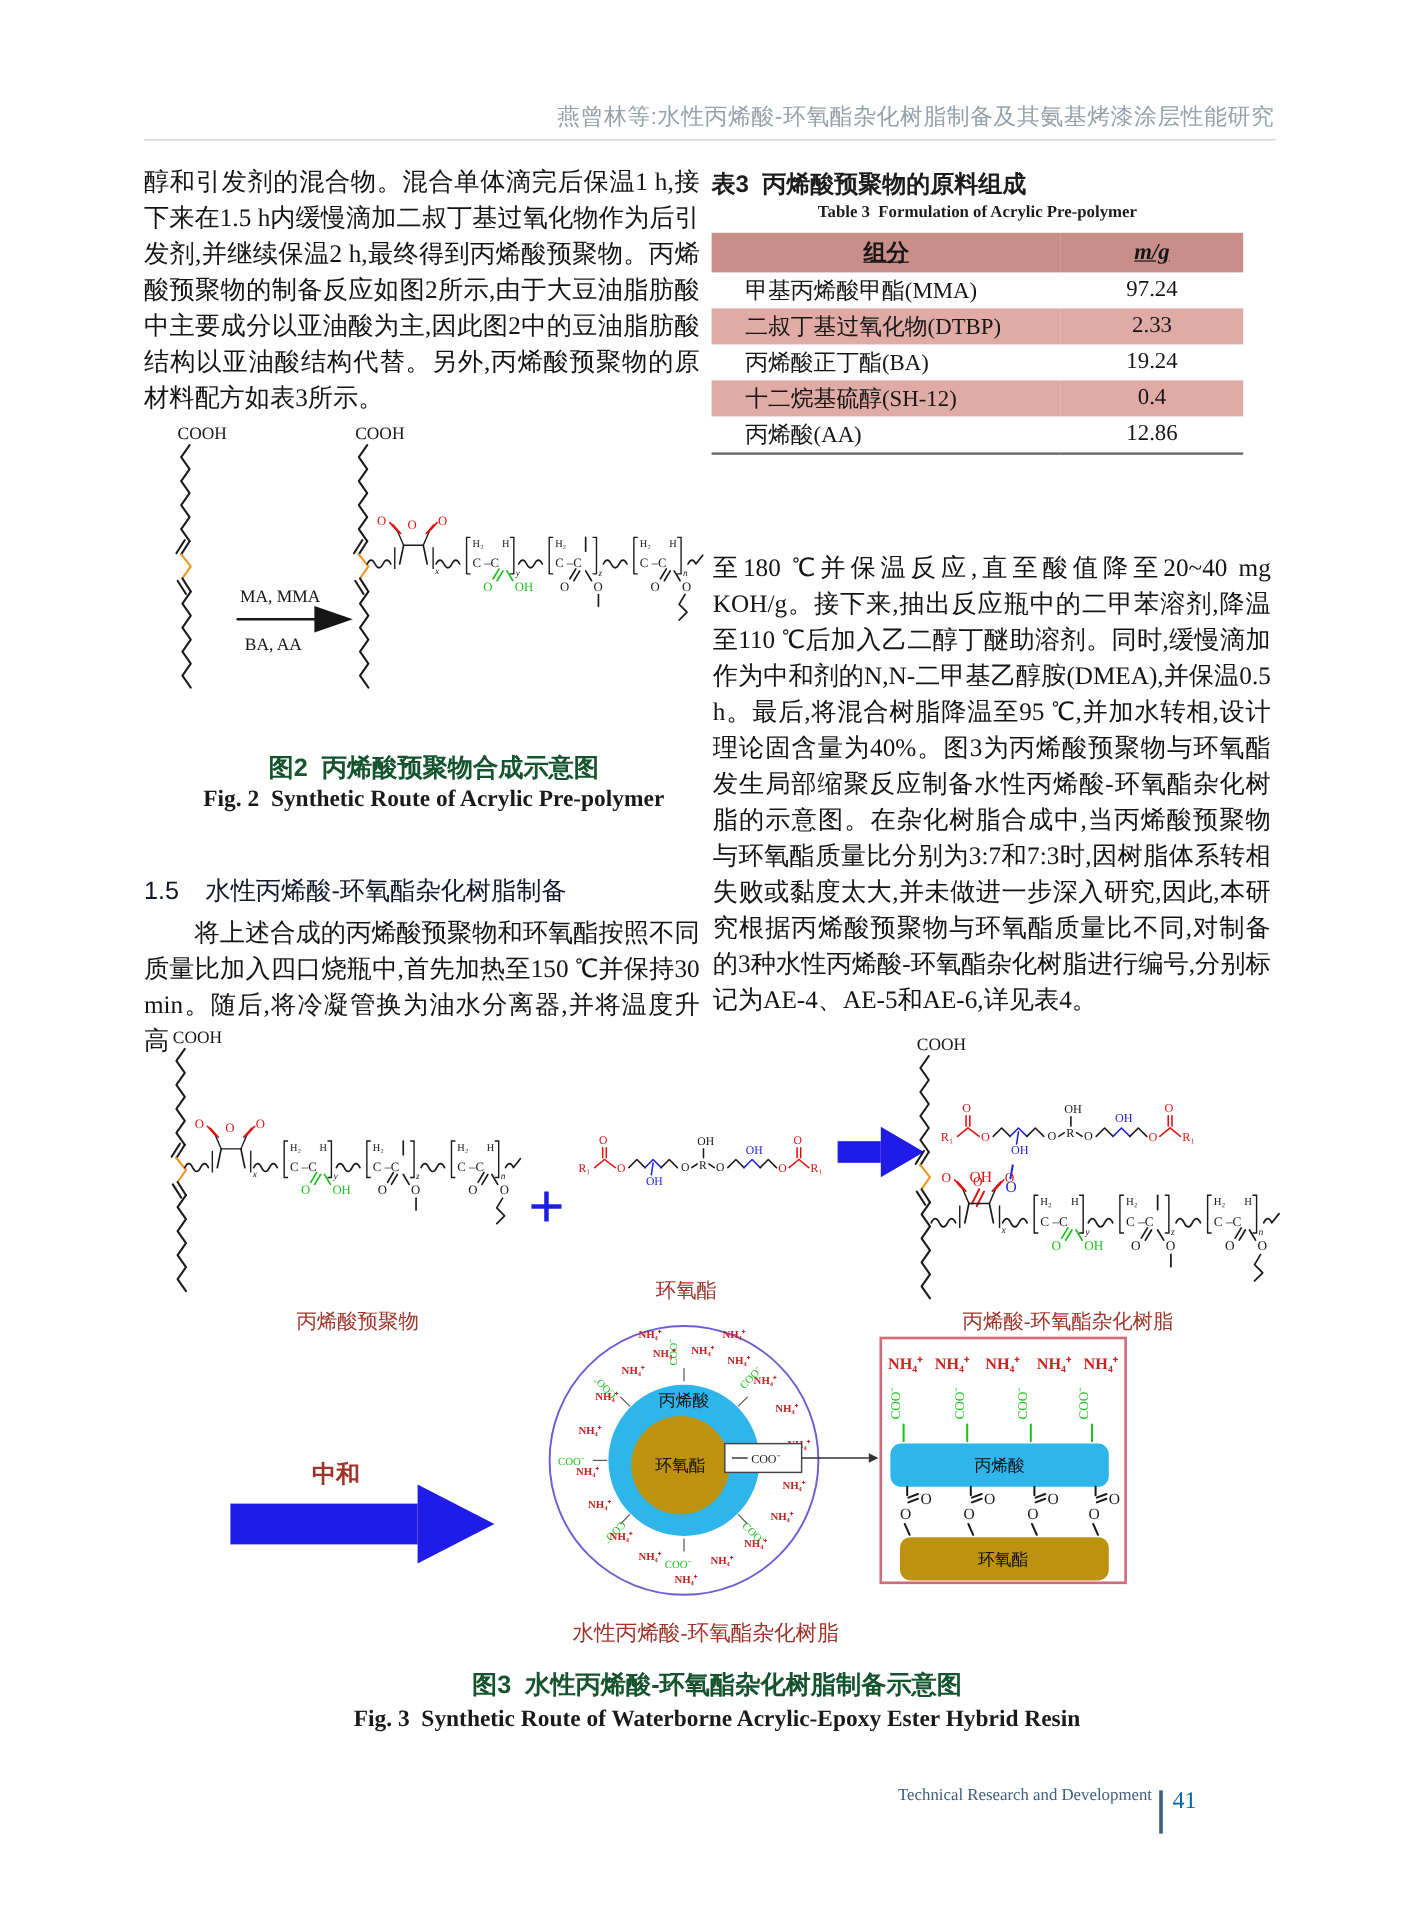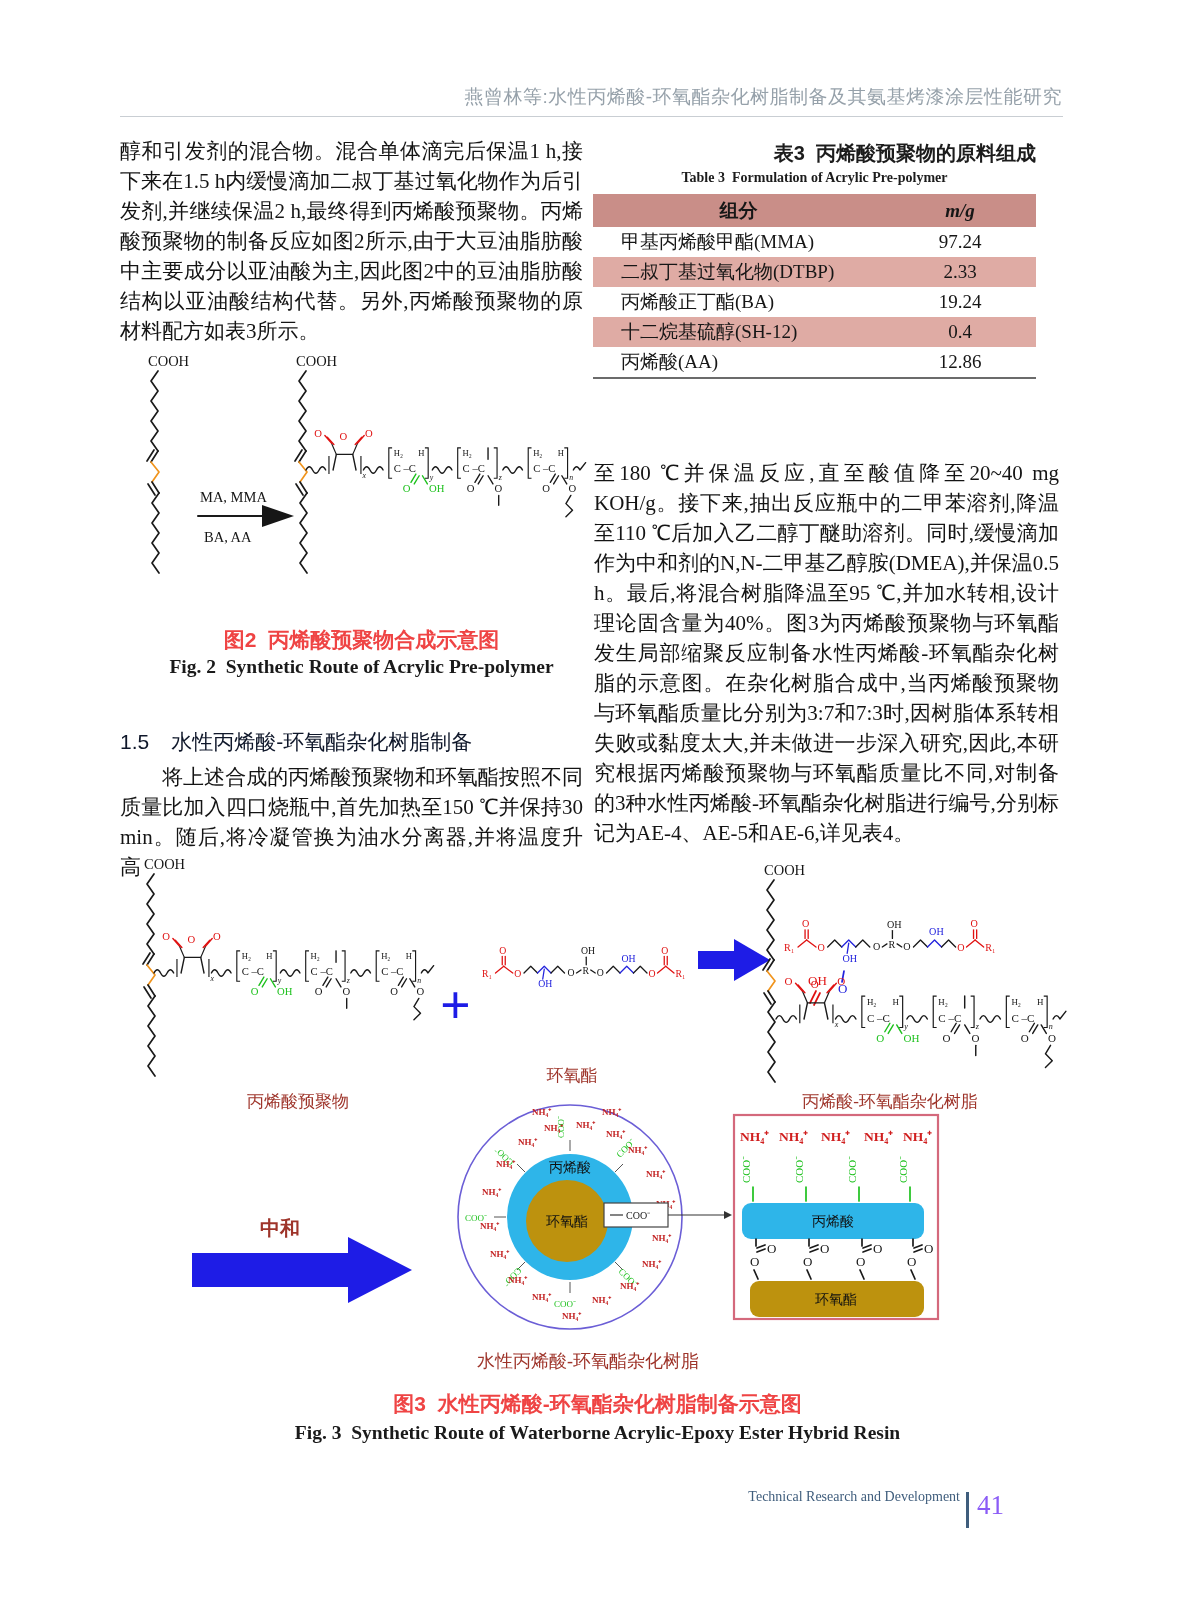--- a/index.html
+++ b/index.html
@@ -10,31 +10,31 @@
   .hdr-rule{left:120px;top:116px;width:943px;height:1px;background:#c9ced3;}
   
   .para{font-size:21px;line-height:30px;text-align:justify;color:#141414;}
   .p-left1{left:120px;top:136px;width:463px;}
   .p-left2{left:120px;top:762px;width:463px;text-indent:2em;}
   .p-right{left:594px;top:458px;width:465px;}
   .sec-head{left:120px;top:728px;width:463px;font-family:"Liberation Sans",sans-serif;font-weight:normal;font-size:21px;color:#0f172a;}
   .sec-head .num{margin-right:22px;}
   
   .tbl-wrap{left:593px;top:140px;width:443px;}
-  .tbl-title-cn{font-family:"Liberation Sans",sans-serif;font-weight:bold;font-size:20px;text-align:right;white-space:pre;color:#1c1c1c;}
+  .tbl-title-cn{font-family:"Liberation Sans",sans-serif;font-weight:bold;font-size:20px;text-align:left;white-space:pre;color:#1c1c1c;}
   .tbl-title-en{font-weight:bold;font-size:14px;text-align:center;white-space:pre;margin-top:3px;color:#1c1c1c;}
   table.t3{border-collapse:collapse;width:100%;margin-top:8px;font-size:19px;border-bottom:2px solid #6b6b6b;}
-  table.t3 th{background:#c98e88;font-weight:bold;height:31px;}
+  table.t3 th{background:#c98e88;font-weight:bold;height:31px;text-decoration:underline;}
   table.t3 th.mg{font-style:italic;}
   table.t3 td{height:28px;}
   table.t3 td.name{padding-left:28px;text-align:left;}
   table.t3 td.val,table.t3 th.mg{text-align:center;width:150px;}
   table.t3 tbody tr:nth-child(even){background:#dfaba4;}
   
-  .cap-cn{font-family:"Liberation Sans",sans-serif;font-weight:bold;font-size:21px;text-align:center;white-space:pre;color:#ef4444;}
+  .cap-cn{font-family:"Liberation Sans",sans-serif;font-weight:bold;font-size:21px;text-align:center;white-space:pre;color:#14532d;}
   .cap-en{font-weight:bold;font-size:19.5px;text-align:center;white-space:pre;color:#1a1a1a;}
   .cap2cn{left:120px;top:626px;width:483px;}
   .cap2en{left:120px;top:656px;width:483px;}
   .cap3cn{left:120px;top:1390px;width:955px;}
   .cap3en{left:120px;top:1422px;width:955px;}
   
   .fig2{left:118px;top:344px;width:485px;height:290px;}
   .fig3{left:120px;top:845px;width:955px;height:540px;}
   svg text{font-family:"Liberation Serif",serif;}
   .at{font-size:13px;fill:#161616;}
@@ -54,21 +54,21 @@
   .gt{font-size:9px;fill:#1dc11d;}
   .gt2{font-size:11px;fill:#1dc11d;}
   .nh4b{font-size:13.5px;font-weight:bold;fill:#d01f1f;}
   .mc{font-size:14px;fill:#111111;}
   .spoke{stroke:#555;stroke-width:1;}
   
   .ft-block{left:560px;top:1488px;width:400px;text-align:right;color:#3f5d7c;}
   .ft-cn{font-family:"Liberation Sans",sans-serif;font-weight:bold;font-size:21px;letter-spacing:1px;}
   .ft-en{font-size:14px;margin-top:1px;}
   .ft-bar{left:966px;top:1492px;width:3px;height:36px;background:#3f5d7c;}
-  .ft-page{left:977px;top:1490px;font-size:27px;color:#8b5cf6;}
+  .ft-page{left:977px;top:1490px;font-size:20px;color:#0369a1;}
 </style>
 </head>
 <body>
 
 <div class="abs hdr-title">燕曾林等:水性丙烯酸-环氧酯杂化树脂制备及其氨基烤漆涂层性能研究</div>
 <div class="abs hdr-rule"></div>
 
 <div class="abs para p-left1">醇和引发剂的混合物。混合单体滴完后保温1 h,接下来在1.5 h内缓慢滴加二叔丁基过氧化物作为后引发剂,并继续保温2 h,最终得到丙烯酸预聚物。丙烯酸预聚物的制备反应如图2所示,由于大豆油脂肪酸中主要成分以亚油酸为主,因此图2中的豆油脂肪酸结构以亚油酸结构代替。另外,丙烯酸预聚物的原材料配方如表3所示。</div>
 
 <div class="abs tbl-wrap">

